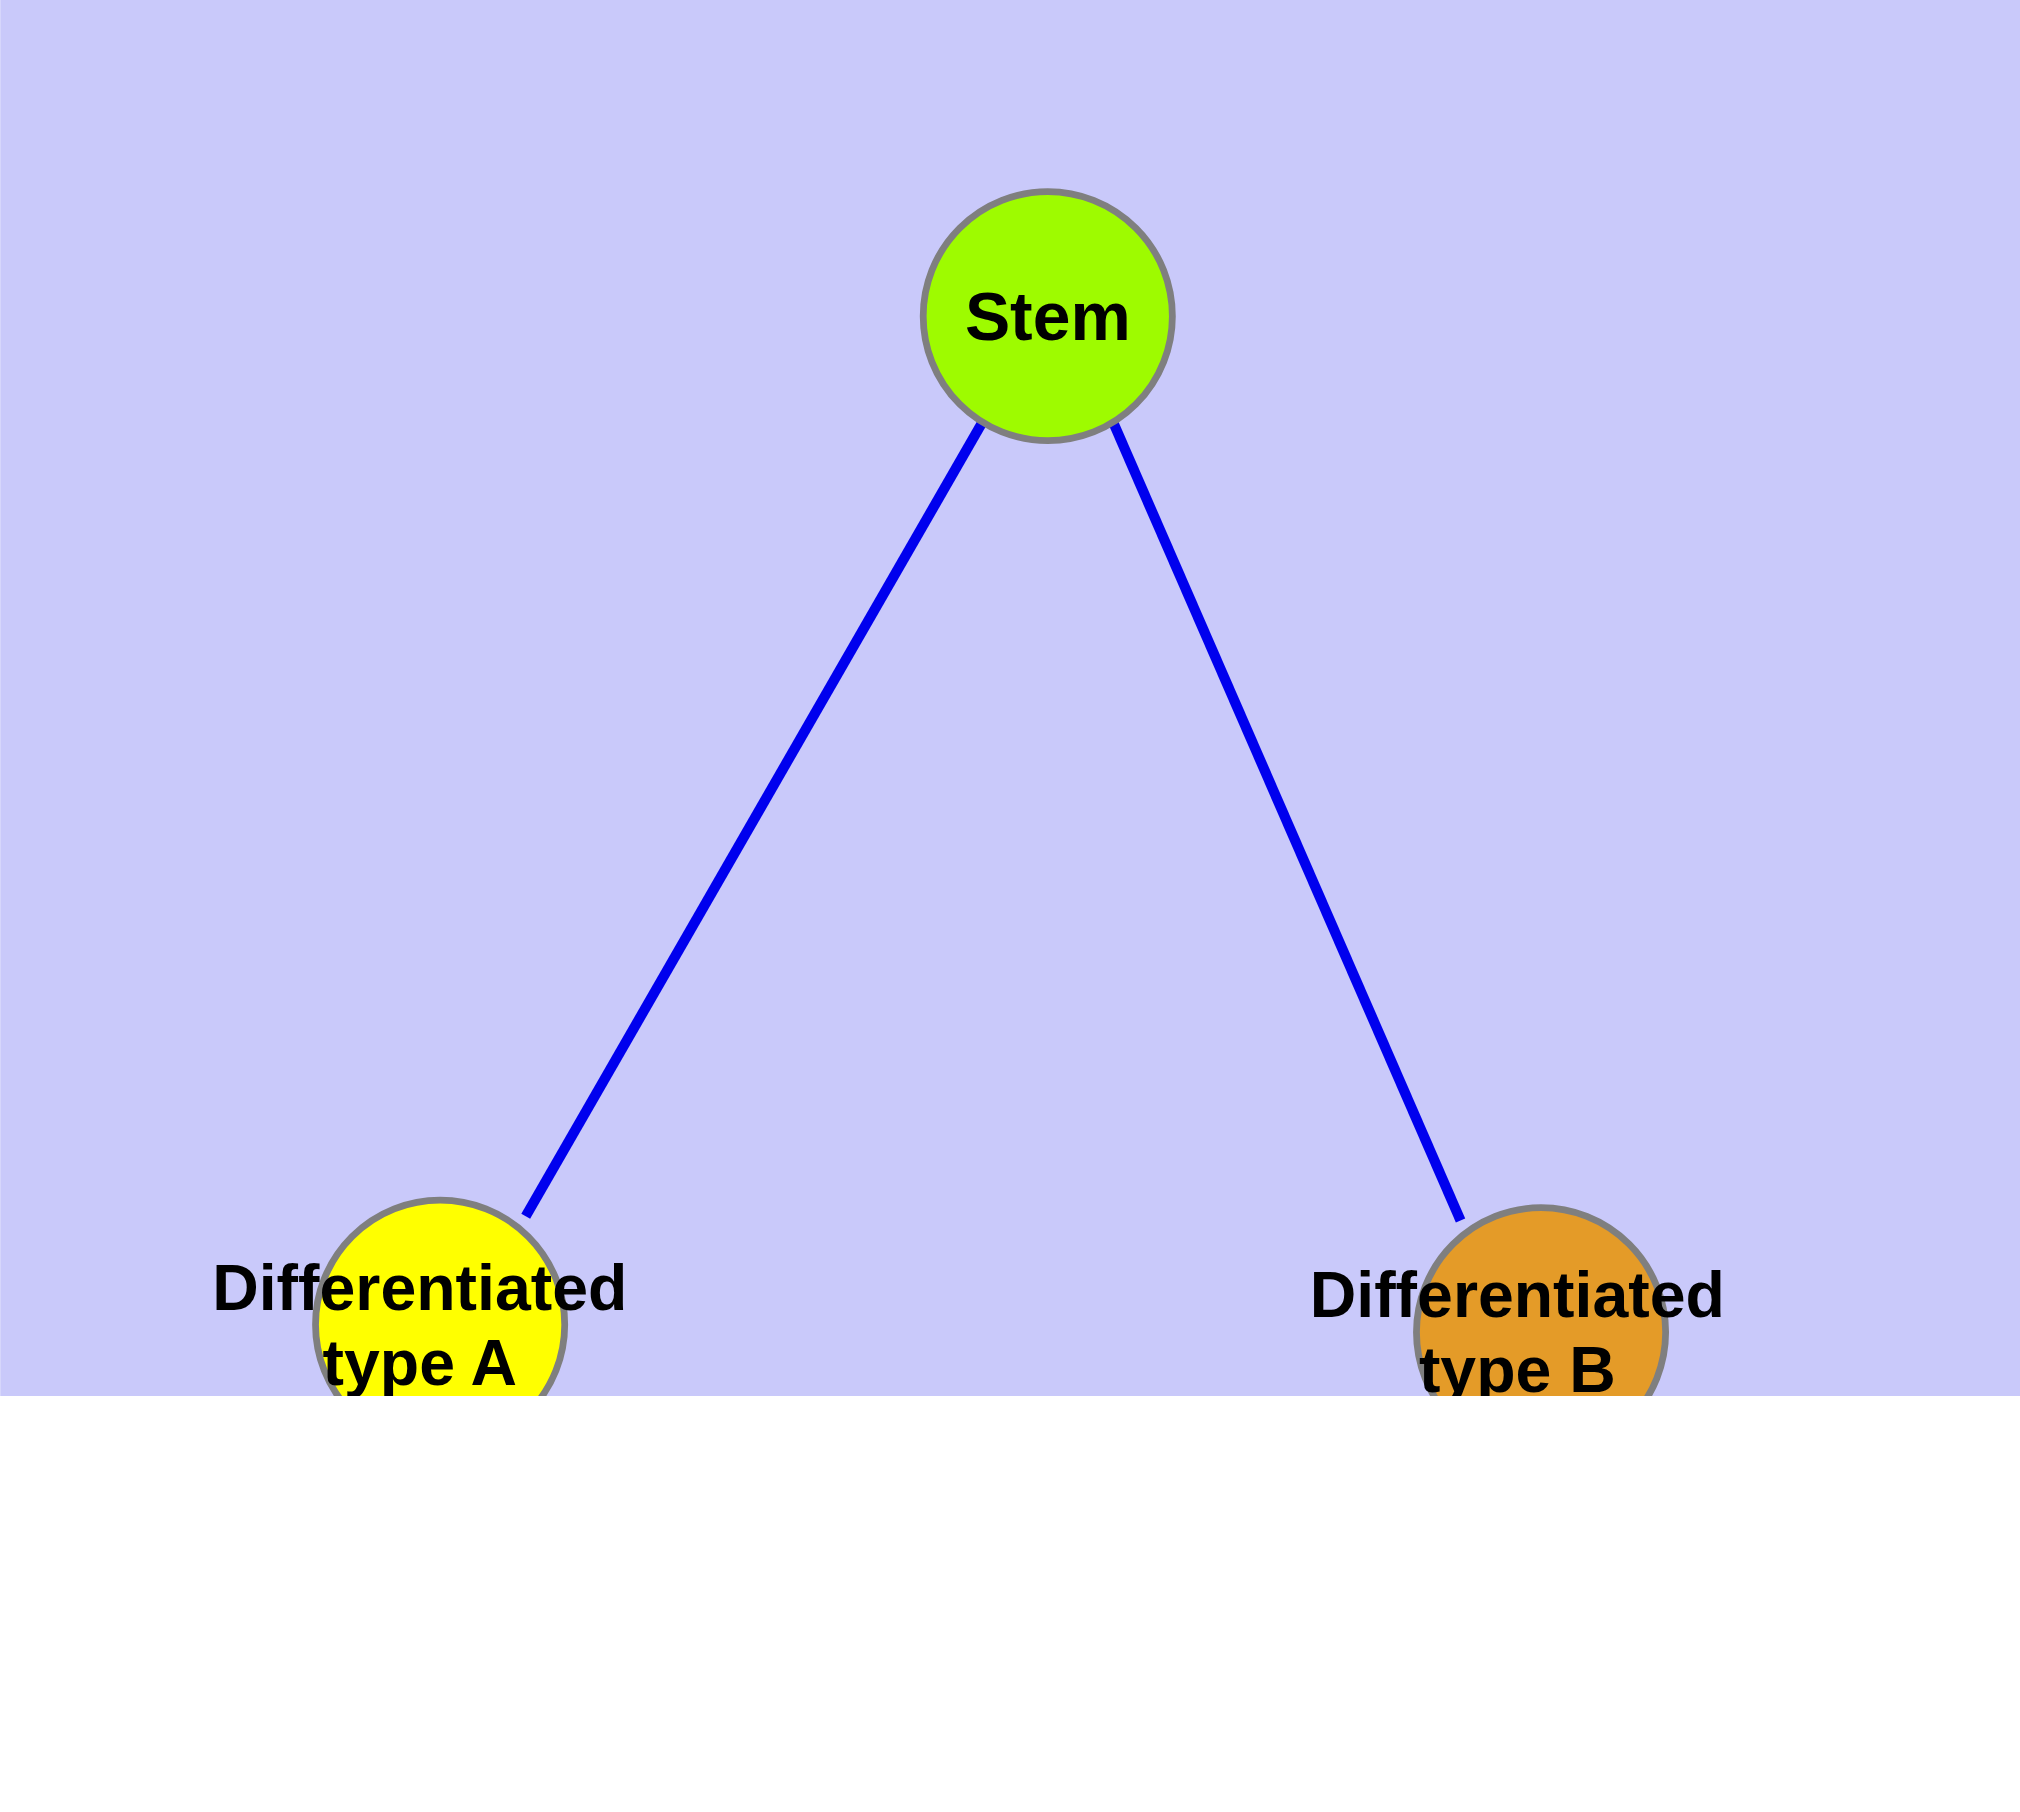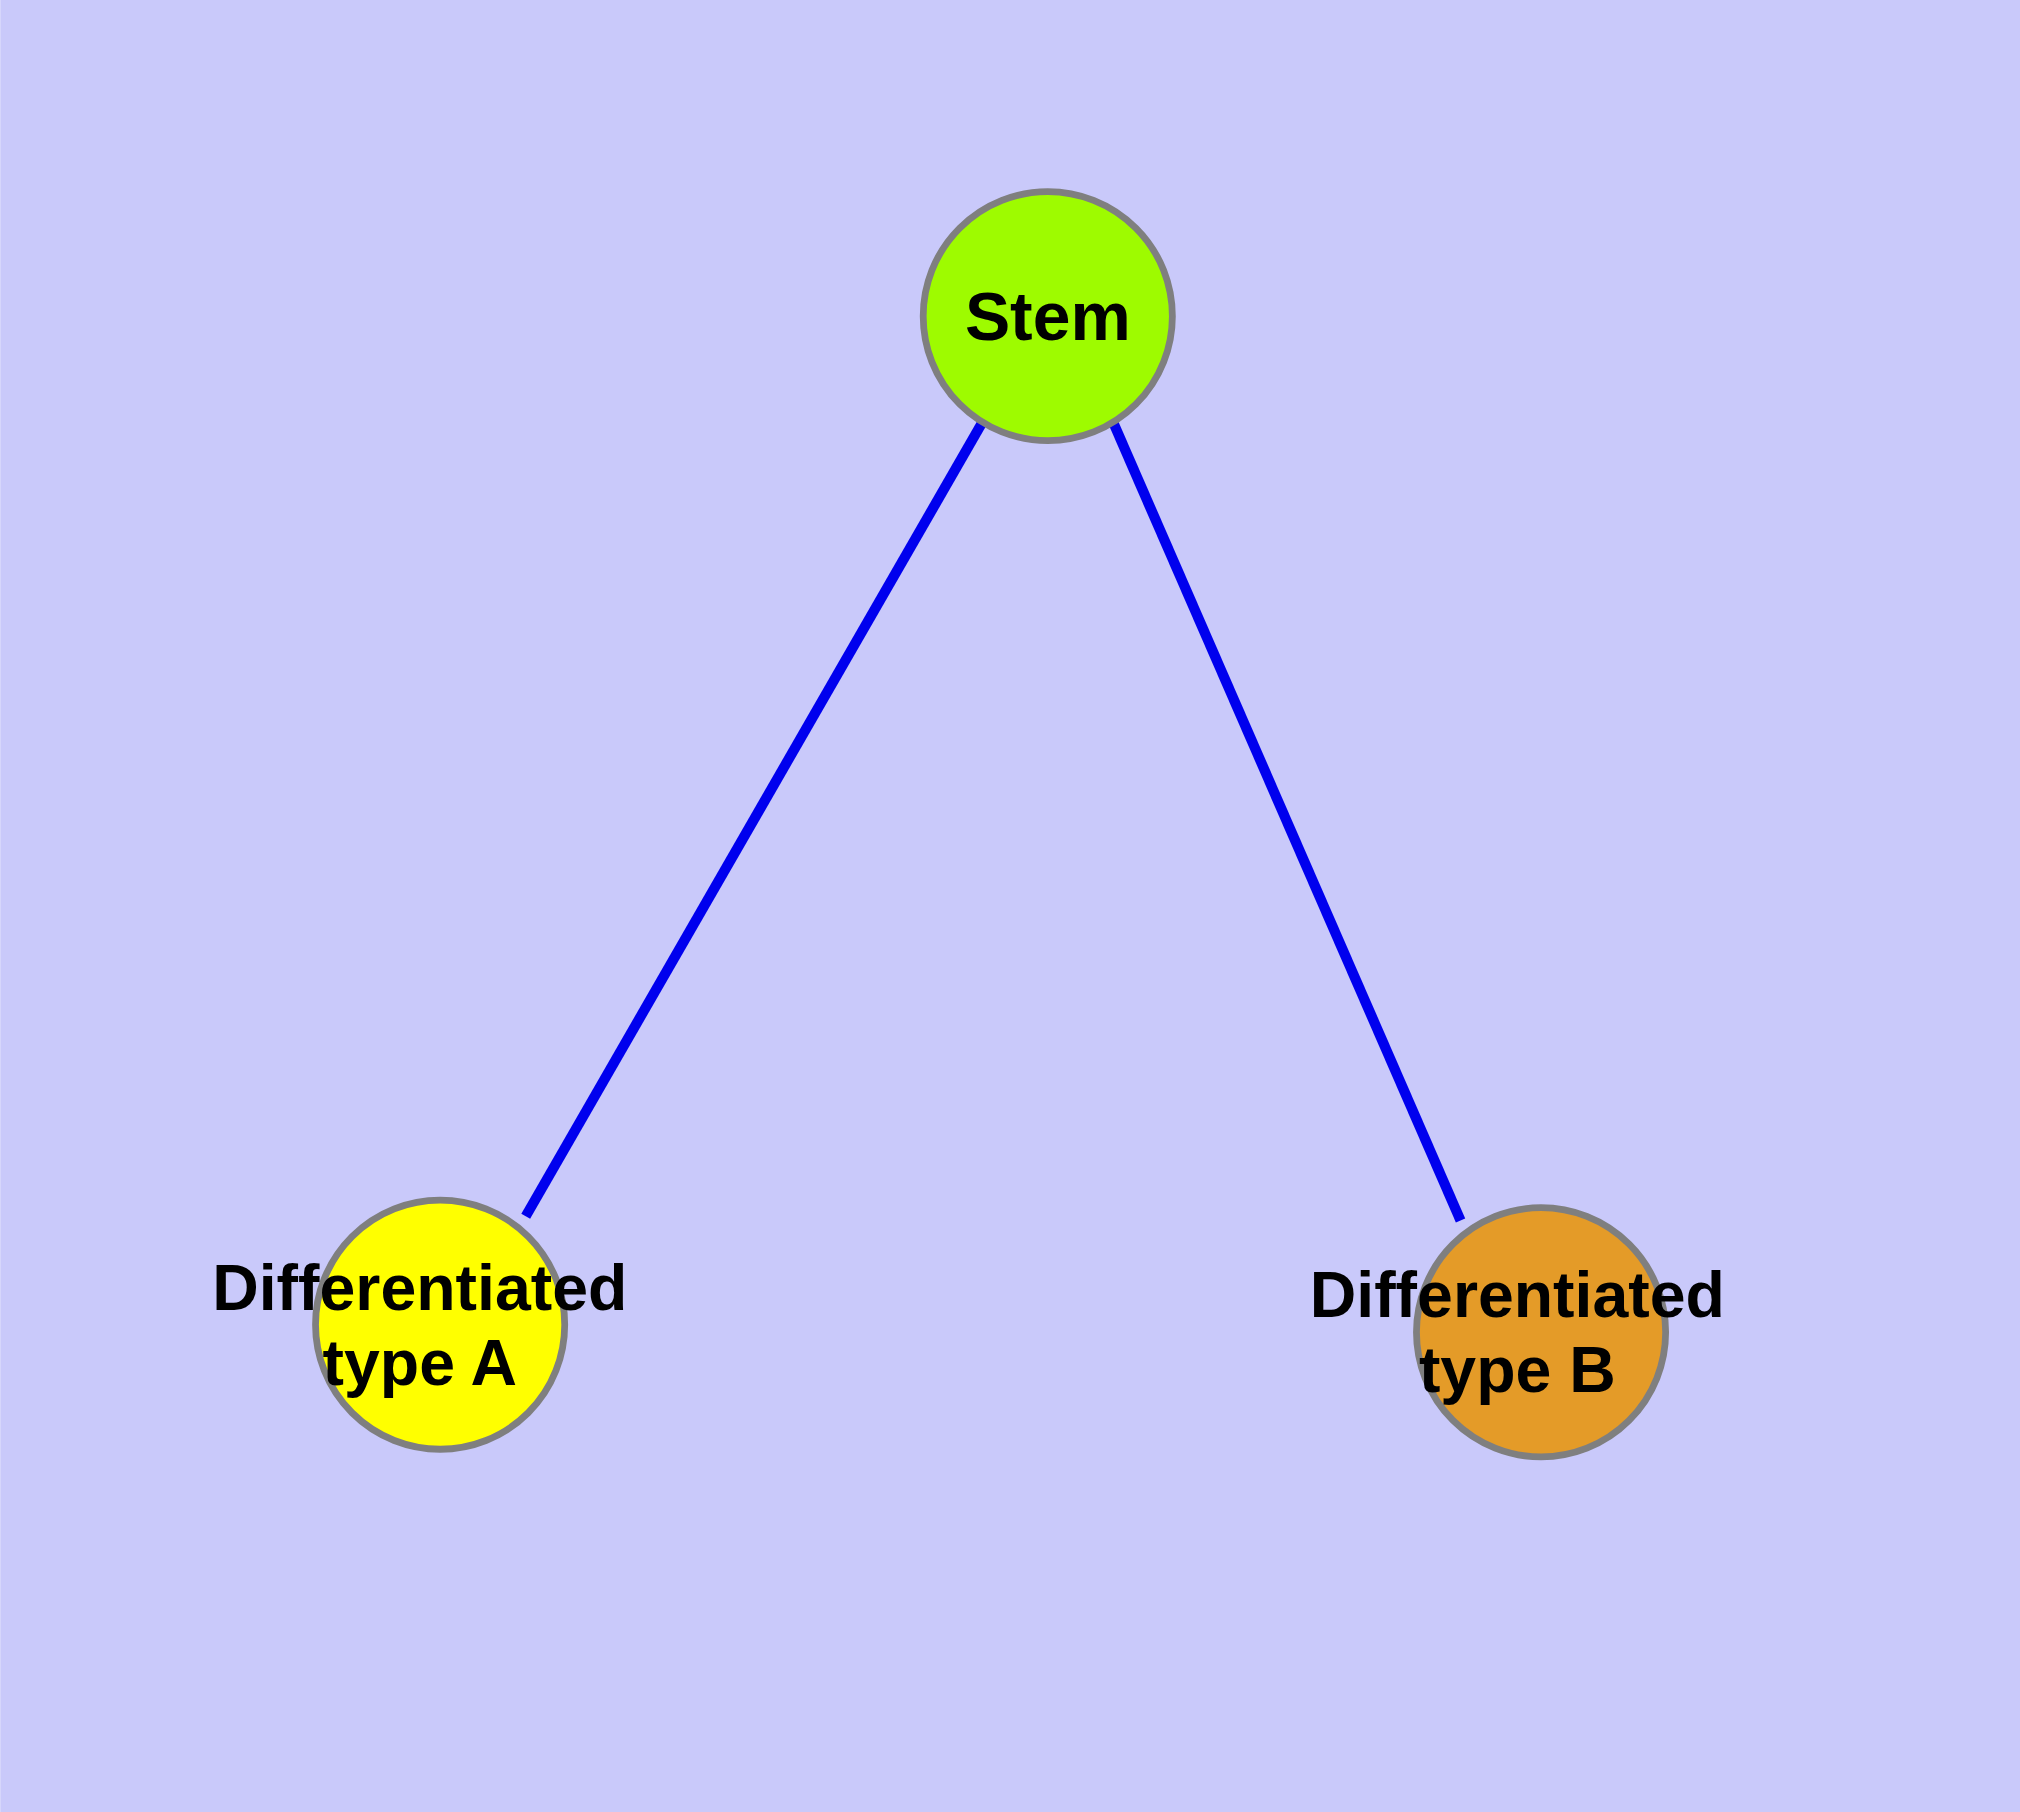--- a/index.html
+++ b/index.html
@@ -3,21 +3,21 @@
 <meta charset="utf-8">
 <style>
   html, body {
     margin: 0;
     padding: 0;
     background: #ffffff;
   }
   #canvas {
     position: relative;
     width: 2021px;
-    height: 1812px;
+    height: 1396px;
     overflow: hidden;
   }
   #graph-svg {
     display: block;
     width: 2021px;
     height: 1812px;
   }
   .node-label {
     font-family: "Liberation Sans", sans-serif;
     font-weight: bold;

